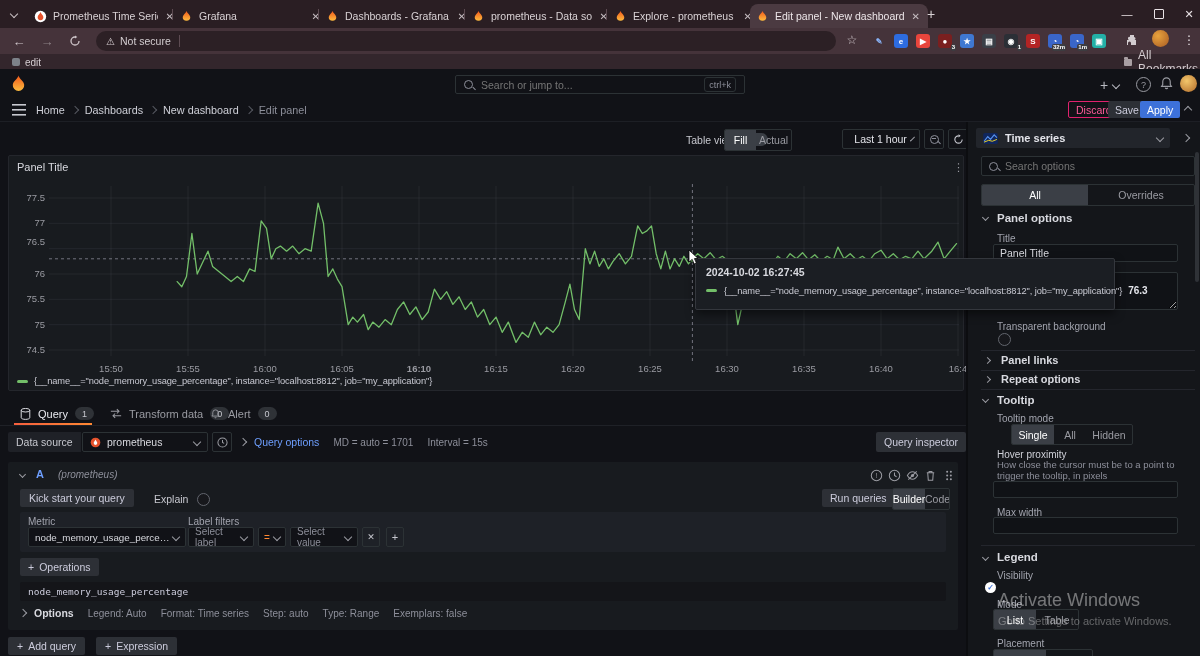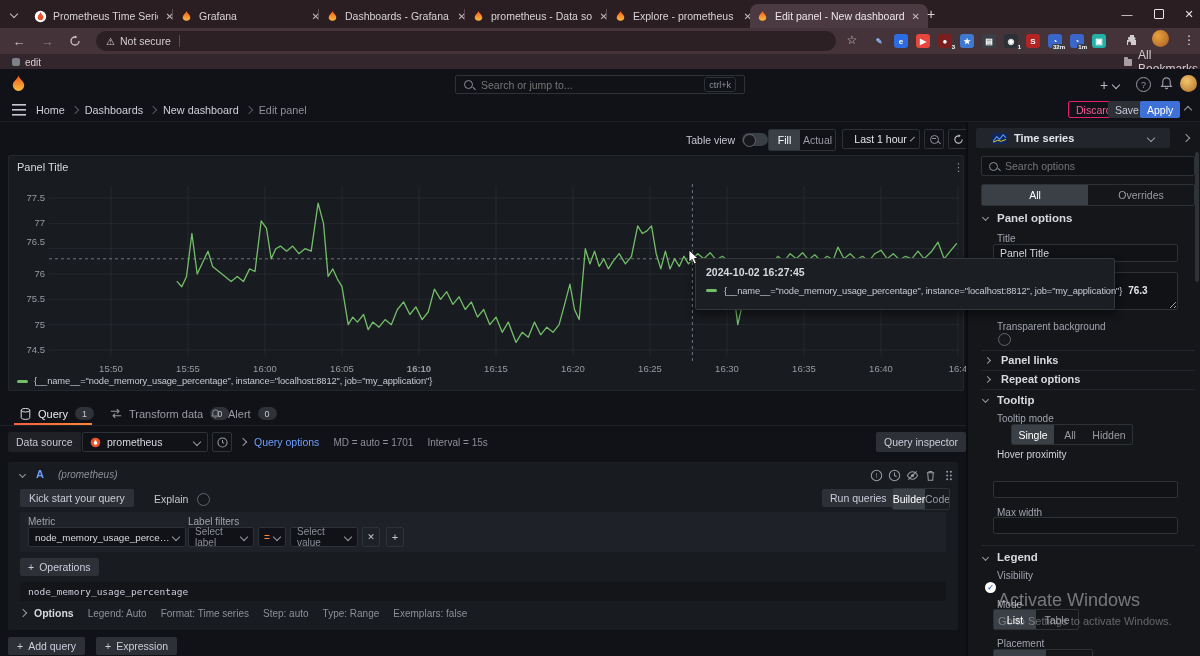--- a/index.html
+++ b/index.html
@@ -222,21 +222,21 @@
       <span class="cv cv-u"></span>
     </div>
 
   
   <div class="abs flex" style="left:686px;top:132px;height:15px;">
     <span class="lbl" style="margin-right:7px;color:#c7c8cf;font-size:10.5px;">Table view</span>
     <span class="toggle">
         <span class="knob"></span>
       </span>
   </div>
-  <div class="abs" style="left:768px;top:129px;width:68px;height:20px;">
+  <div class="abs" style="left:724px;top:129px;width:68px;height:20px;">
     <div class="seg" style="height:20px;">
       <div class="on" style="width:32px;">
           <span>Fill</span>
         </div>
       <div style="width:36px;">
           <span>Actual</span>
         </div>
     </div>
   </div>
   <div class="abs flex btn" style="left:842px;top:129px;width:78px;height:20px;padding:0 6px;">
@@ -475,21 +475,21 @@
   </div>
   <div class="abs flex btn2" style="left:96px;top:637px;height:18px;padding:0 9px;font-size:10.5px;">
     <span style="margin-right:5px;">+</span>
       <span>Expression</span>
   </div>
 
   
   <div class="abs" style="left:966px;top:122px;width:2px;height:534px;background:#0c0d10;"></div>
   <div class="abs" style="left:968px;top:122px;width:232px;height:534px;background:#14161a;"></div>
 
-  <div class="abs flex" style="left:976px;top:128px;width:194px;height:20px;background:#22252b;border-radius:2px;padding:0 16px;">
+  <div class="abs flex" style="left:976px;top:128px;width:194px;height:20px;background:#22252b;border-radius:2px;padding:0 7px;">
     <svg width="15" height="11" viewBox="0 0 16 12">
         <rect width="16" height="12" rx="2" fill="#10265c"></rect>
         <polyline points="1,9 5,4 8,7 12,2 15,5" fill="none" stroke="#5794f2" stroke-width="1.2"></polyline>
         <polyline points="1,10 6,8 10,9 15,7" fill="none" stroke="#fade2a" stroke-width="1"></polyline>
       </svg>
     <span style="flex:1;margin:0 7px;font-size:11px;color:#e3e4ea;font-weight:bold;">Time series</span>
     <span class="cv cv-d" style="color:#9a9ba2;"></span>
   </div>
   <div class="abs flex" style="left:1176px;top:128px;width:20px;height:20px;justify-content:center;color:#9a9ba2;">
       <span class="cv cv-r"></span>
@@ -537,20 +537,21 @@
         </div>
       <div style="width:32px;">
           <span>All</span>
         </div>
       <div style="width:46px;">
           <span>Hidden</span>
         </div>
     </div>
   </div>
   <span class="abs" style="left:997px;top:449px;font-size:10px;color:#cfd0d8;">Hover proximity</span>
+  <div class="abs" style="left:997px;top:459px;width:196px;font-size:9.5px;line-height:11px;color:#8d8f9a;">How close the cursor must be to a point to trigger the tooltip, in pixels</div>
   <input class="abs" style="left: 993px; top: 481px; width: 185px; height: 17px; background: rgb(16, 18, 22); border: 1px solid rgb(44, 50, 53); border-radius: 2px; color: rgb(216, 217, 223); font-size: 10.5px; padding: 0px 6px;">
   <span class="abs lbl" style="left:997px;top:507px;">Max width</span>
   <input class="abs" style="left: 993px; top: 517px; width: 185px; height: 17px; background: rgb(16, 18, 22); border: 1px solid rgb(44, 50, 53); border-radius: 2px; color: rgb(216, 217, 223); font-size: 10.5px; padding: 0px 6px;">
   <div class="divh" style="left:981px;top:545px;width:214px;"></div>
 
   
   <span class="cv cv-d abs" style="left:983px;top:555px;color:#9a9ba2;"></span>
   <span class="abs sect" style="left:997px;top:551px;">Legend</span>
   <span class="abs lbl" style="left:997px;top:570px;">Visibility</span>
   <span class="toggle on abs" style="left:997px;top:581px;"><span class="knob">✓</span></span>

